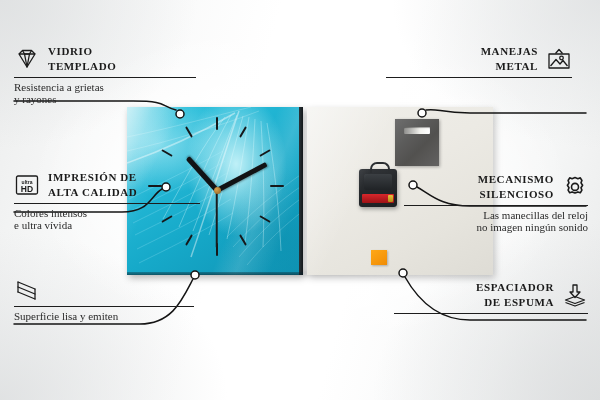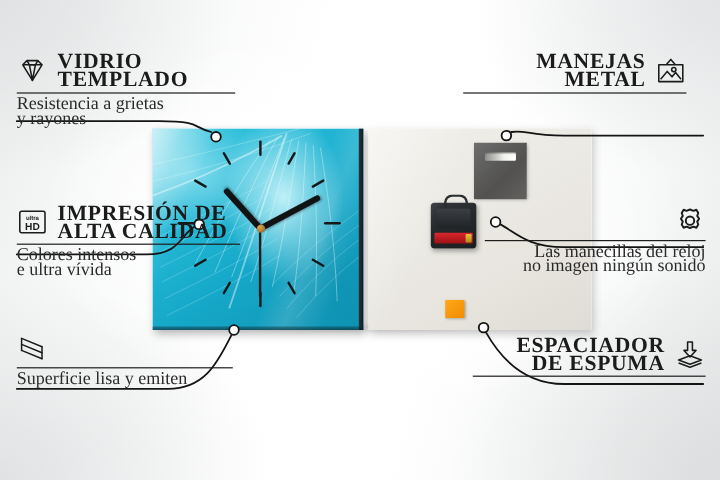--- a/index.html
+++ b/index.html
@@ -92,24 +92,24 @@
     background:linear-gradient(145deg,#ffa818,#f08c04);
     box-shadow:1px 1px 2px rgba(0,0,0,.25);}
 
   .prod-shadow{position:absolute;left:131px;top:272px;width:362px;height:12px;
     background:radial-gradient(ellipse 50% 50% at 50% 0%, rgba(110,110,110,.34) 0%, rgba(110,110,110,0) 72%);
     filter:blur(2px);}
 
   
   .feat{position:absolute;}
   .feat-head{display:flex;align-items:center;gap:8px;}
-  .feat-title{font-size:18px;line-height:14.5px;letter-spacing:.6px;color:#1b1b1b;
+  .feat-title{font-size:11px;line-height:14.5px;letter-spacing:.6px;color:#1b1b1b;
     font-weight:700;text-transform:uppercase;white-space:pre-line;}
   .rule{height:1.4px;background:#1d1d1d;margin:4px 0 4px;}
-  .feat-desc{font-size:15px;line-height:11.4px;color:#2a2a2a;white-space:pre-line;}
+  .feat-desc{font-size:11px;line-height:11.4px;color:#2a2a2a;white-space:pre-line;}
 
   .feat.left .feat-head{justify-content:flex-start;}
   .feat.left .feat-title{text-align:left;}
   .feat.left .feat-desc{text-align:left;}
   .feat.right{text-align:right;}
   .feat.right .feat-head{justify-content:flex-end;}
   .feat.right .feat-title{text-align:right;}
   .feat.right .feat-desc{text-align:right;}
 
   .ico{width:26px;height:24px;flex:0 0 26px;display:block;}
@@ -292,20 +292,22 @@
           <circle cx="15.5" cy="11" r="1.8"></circle>
           <path d="M9.5,6.5 L13,2.5 L16.5,6.5"></path>
         </g>
       </svg>
     </div>
     <div class="rule"></div>
   </div>
 
   <div class="feat right" id="feat-mecanismo">
     <div class="feat-head">
+      <div class="feat-title">MECANISMO
+SILENCIOSO</div>
       <svg class="ico" viewBox="0 0 26 24">
         <g fill="none" stroke="#1b1b1b" stroke-width="1.6" stroke-linejoin="round">
           <path d="M13,2.6 l2.9,1.1 2.4,-0.9 1.6,2.7 -0.9,2.4 1.6,2.4 -1.6,2.4 0.9,2.4 -1.6,2.7 -2.4,-0.9 -2.9,1.1
                    -2.9,-1.1 -2.4,0.9 -1.6,-2.7 0.9,-2.4 -1.6,-2.4 1.6,-2.4 -0.9,-2.4 1.6,-2.7 2.4,0.9 Z"></path>
           <circle cx="13" cy="11.9" r="3.5"></circle>
         </g>
       </svg>
     </div>
     <div class="rule"></div>
     <div class="feat-desc">Las manecillas del reloj

